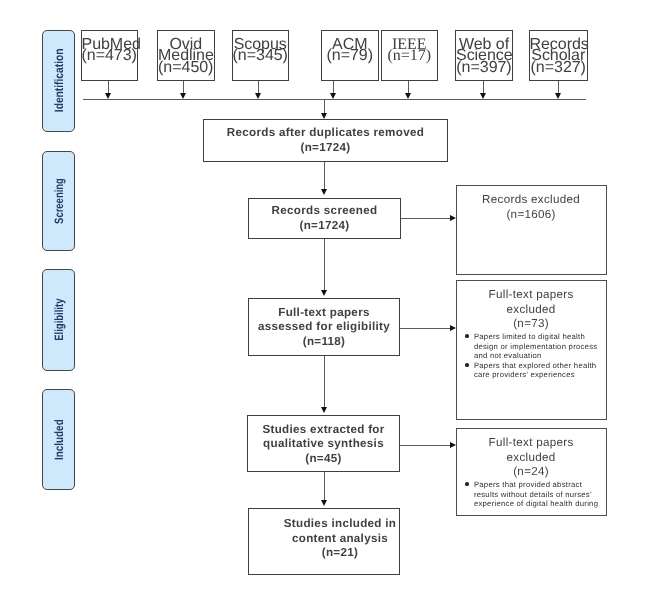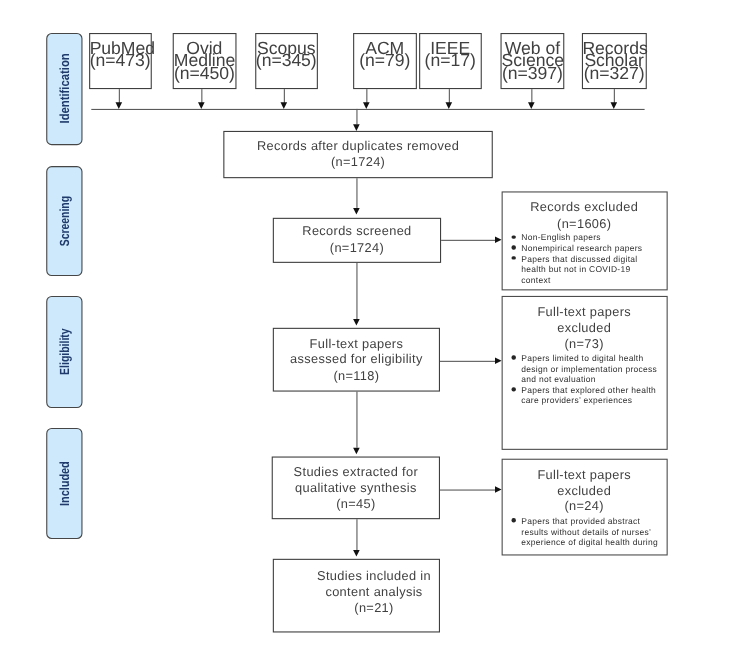--- a/index.html
+++ b/index.html
@@ -11,32 +11,32 @@
 
   
   .box{position:absolute;box-sizing:border-box;border:1px solid #3f3f3f;
        background:#ffffff;color:#404040;text-align:center;}
   .box .ln{display:block;}
 
   .srcbox{font-size:16px;letter-spacing:-0.04px;padding-top:7.5px;}
   .srcbox .ln{line-height:11.5px;}
 
   .mainbox{font-size:11.63px;letter-spacing:0.31px;}
-  .mainbox .ln{line-height:14.6px;}
+  .mainbox .ln{line-height:14.6px;font-weight:bold;}
 
   
   .stage-label{position:absolute;box-sizing:border-box;border:1px solid #464646;
        background:#cde9fb;border-radius:5px;left:42px;width:33px;
        display:flex;align-items:center;justify-content:center;}
   .stage-label .vtext{writing-mode:vertical-rl;font-size:12px;font-weight:bold;
        color:#1f3a6b;letter-spacing:0;white-space:nowrap;}
 
   
   .exbox{position:absolute;box-sizing:border-box;border:1px solid #4d4d4d;
-       background:#ffffff;left:455.6px;width:151px;padding-top:7.2px;}
+       background:#ffffff;left:455.6px;width:151px;padding-top:7.2px;margin-top:11px;}
   .exbox .hdr{text-align:center;font-size:11.63px;letter-spacing:0.31px;
        color:#3f3f3f;line-height:14.6px;}
   .exbox ul{margin:0;padding:0;list-style:none;}
   .exbox li{font-size:7.71px;letter-spacing:0.26px;color:#2e2e2e;line-height:9.6px;
        position:relative;text-align:left;padding-left:17.3px;}
   .exbox li:before{content:"";position:absolute;left:8.5px;top:2.2px;
        width:3.7px;height:3.7px;border-radius:50%;background:#262626;}
 
   
   .vline{position:absolute;width:1px;background:#5a5a5a;}
@@ -55,21 +55,21 @@
   #stage-screening     .vtext{transform:rotate(180deg) scaleY(0.788);}
   #stage-eligibility   .vtext{transform:rotate(180deg) scaleY(0.792);}
   #stage-included      .vtext{transform:rotate(180deg) scaleY(0.825);}
 
   
   .srcbox{top:30px;height:51px;}
   #src-pubmed        {left:80.5px; width:57px;}
   #src-ovid-medline  {left:157px;  width:57.5px;}
   #src-scopus        {left:231.5px;width:57.5px;}
   #src-acm           {left:321px;  width:57.5px;}
-  #src-ieee          {left:380.5px;width:57.5px;}
+  #src-ieee          {left:380.5px;width:57.5px;font-family:Liberation Serif, serif;}
   #src-web-of-science{left:455px;  width:58px;}
   #src-google-scholar{left:528.5px;width:59.5px;}
 
   
   #flow-duplicates-removed{left:203px;top:119px;width:245px;height:43px;padding-top:6.2px;}
   #flow-records-screened  {left:248px;top:198px;width:153px;height:41px;padding-top:5.2px;}
   #flow-full-text-assessed{left:248px;top:298px;width:152px;height:58px;padding-top:6.8px;}
   #flow-studies-extracted {left:247px;top:415px;width:153px;height:57px;padding-top:6.5px;}
   #flow-studies-included  {left:248px;top:508px;width:152px;height:67px;padding-top:8px;padding-left:32px;}
 
@@ -151,25 +151,20 @@
   </div>
   <div class="box mainbox" id="flow-studies-included">
     <span class="ln">Studies included in</span>
     <span class="ln">content analysis</span>
     <span class="ln">(n=21)</span>
   </div>
 
   <div class="exbox" id="excl-records">
     <div class="hdr">Records excluded</div>
     <div class="hdr">(n=1606)</div>
-    <ul>
-      <li>Non-English papers</li>
-      <li>Nonempirical research papers</li>
-      <li>Papers that discussed digital health but not in COVID-19 context</li>
-    </ul>
   </div>
   <div class="exbox" id="excl-full-text-73">
     <div class="hdr">Full-text papers</div>
     <div class="hdr">excluded</div>
     <div class="hdr">(n=73)</div>
     <ul>
       <li>Papers limited to digital health design or implementation process and not evaluation</li>
       <li>Papers that explored other health care providers’ experiences</li>
     </ul>
   </div>

